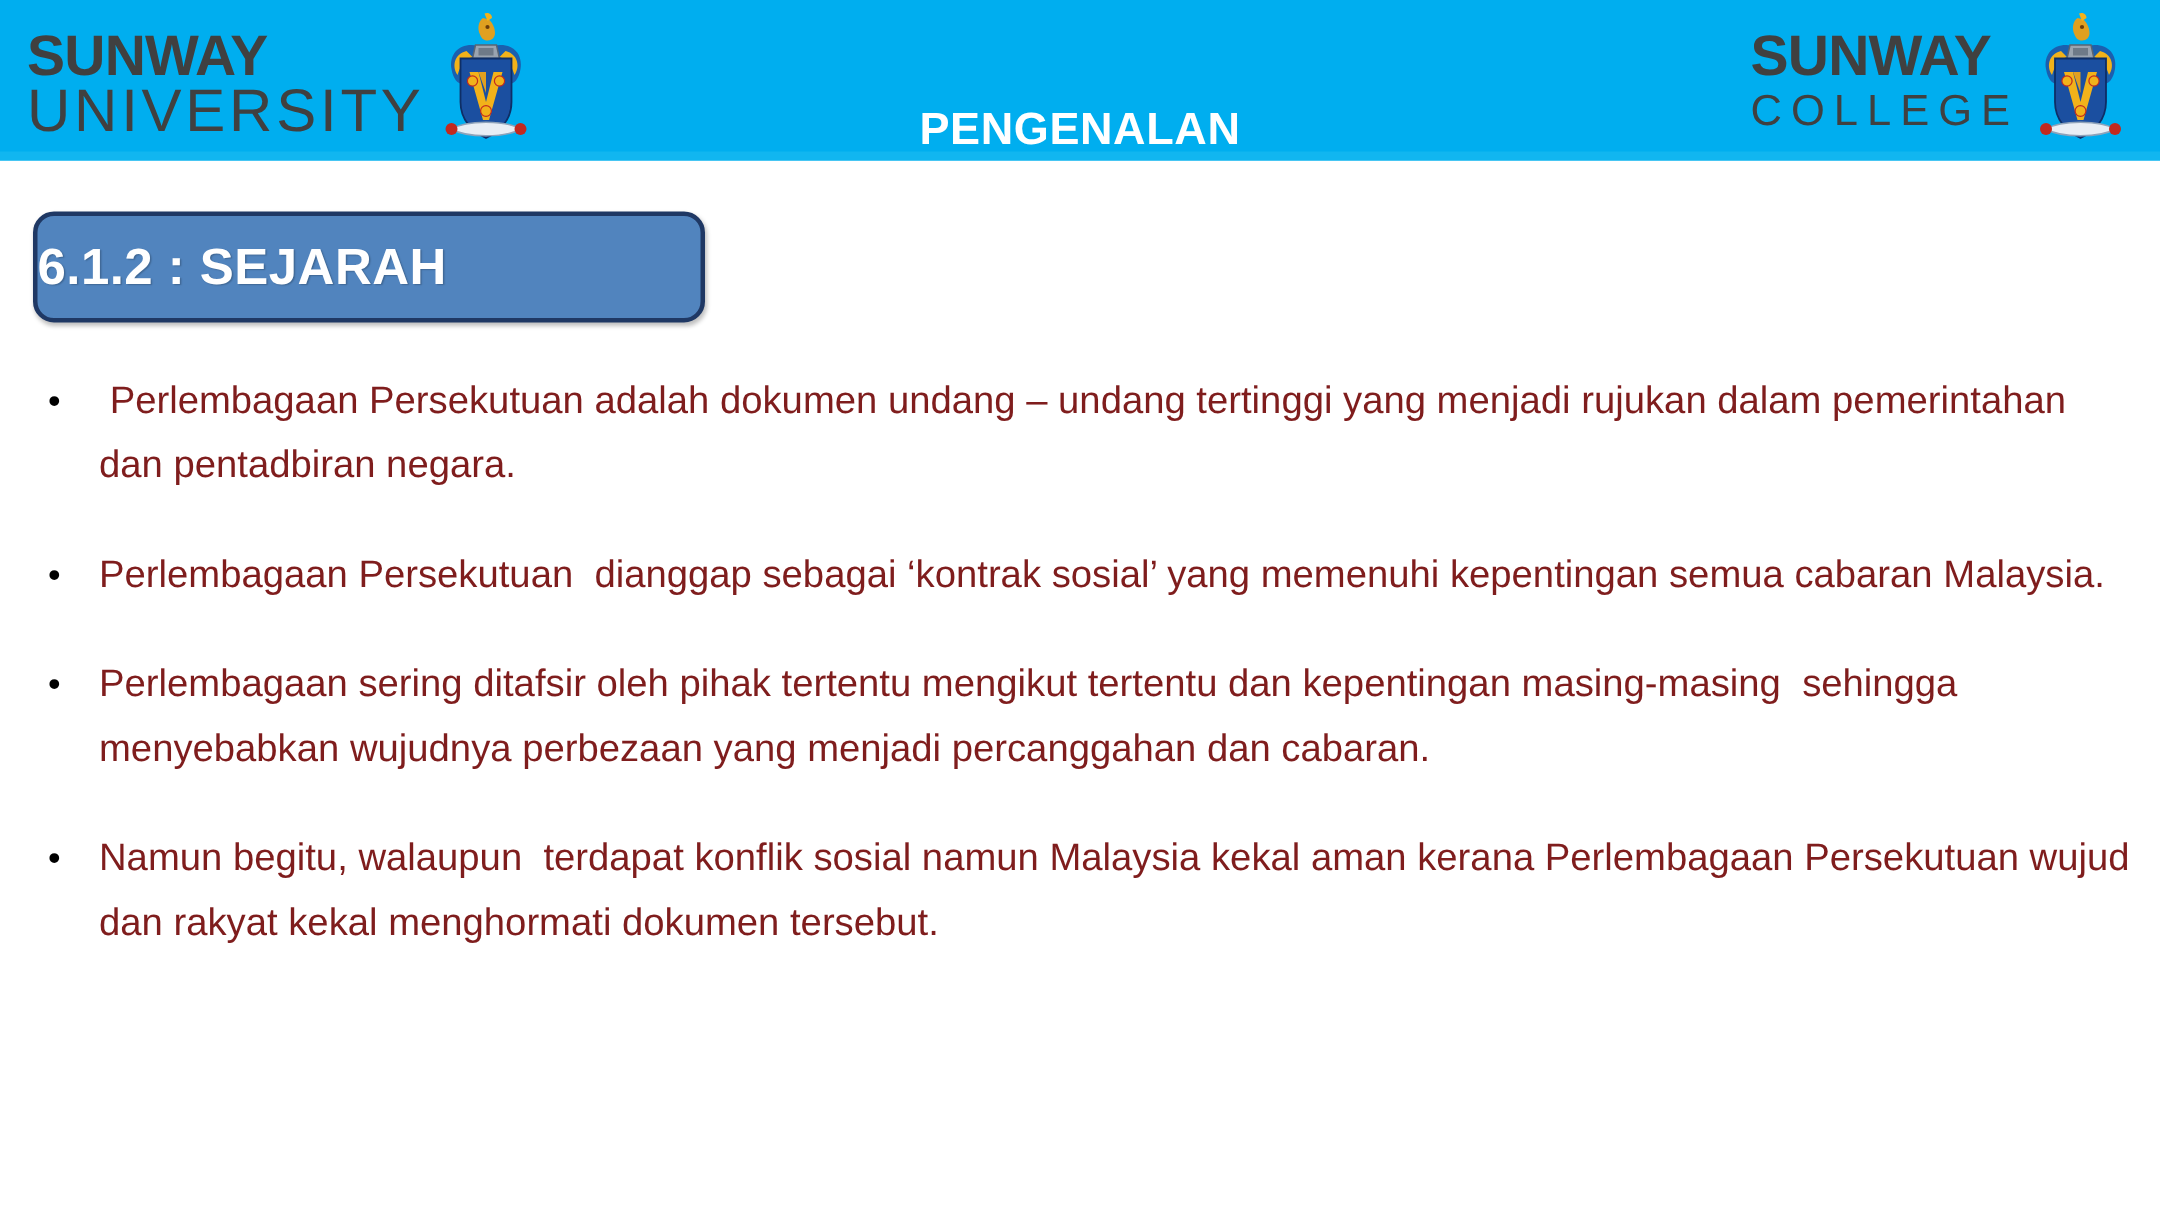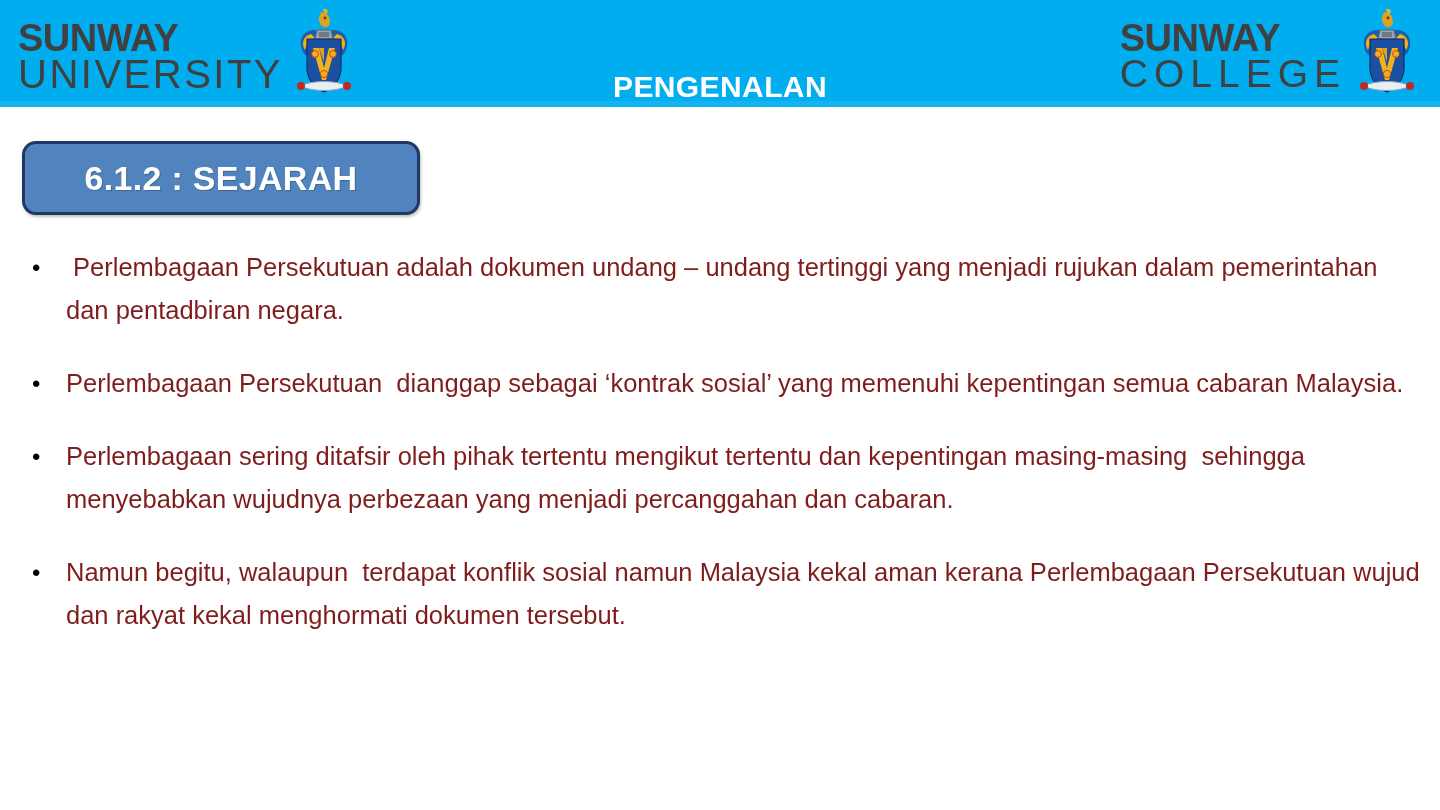--- a/index.html
+++ b/index.html
@@ -76,45 +76,44 @@
     line-height: 40px;
   }
   .wordmark .line2 {
     font-size: 40px;
     font-weight: normal;
     letter-spacing: 2.5px;
     line-height: 32px;
   }
   .wordmark.college .line2 {
     letter-spacing: 6px;
-    font-size: 39px;
+    font-size: 29px;
     text-align: right;
   }
 
   .crest {
     width: 70px;
     height: 96px;
     margin-left: 6px;
     flex: 0 0 auto;
   }
 
   
   .section-title-box {
     position: absolute;
     left: 22px;
     top: 141px;
-    width: 398px;
+    width: 448px;
     height: 74px;
     box-sizing: border-box;
     background: #5184BE;
     border: 3px solid #1F3864;
     border-radius: 14px;
     display: flex;
     align-items: center;
-    justify-content: center;
     box-shadow: 1px 2px 3px rgba(0,0,0,0.25);
   }
   .section-title-text {
     color: #ffffff;
     font-size: 34px;
     font-weight: bold;
     letter-spacing: 0.3px;
     text-shadow: 1px 1px 1px rgba(0,0,0,0.22);
   }
 

